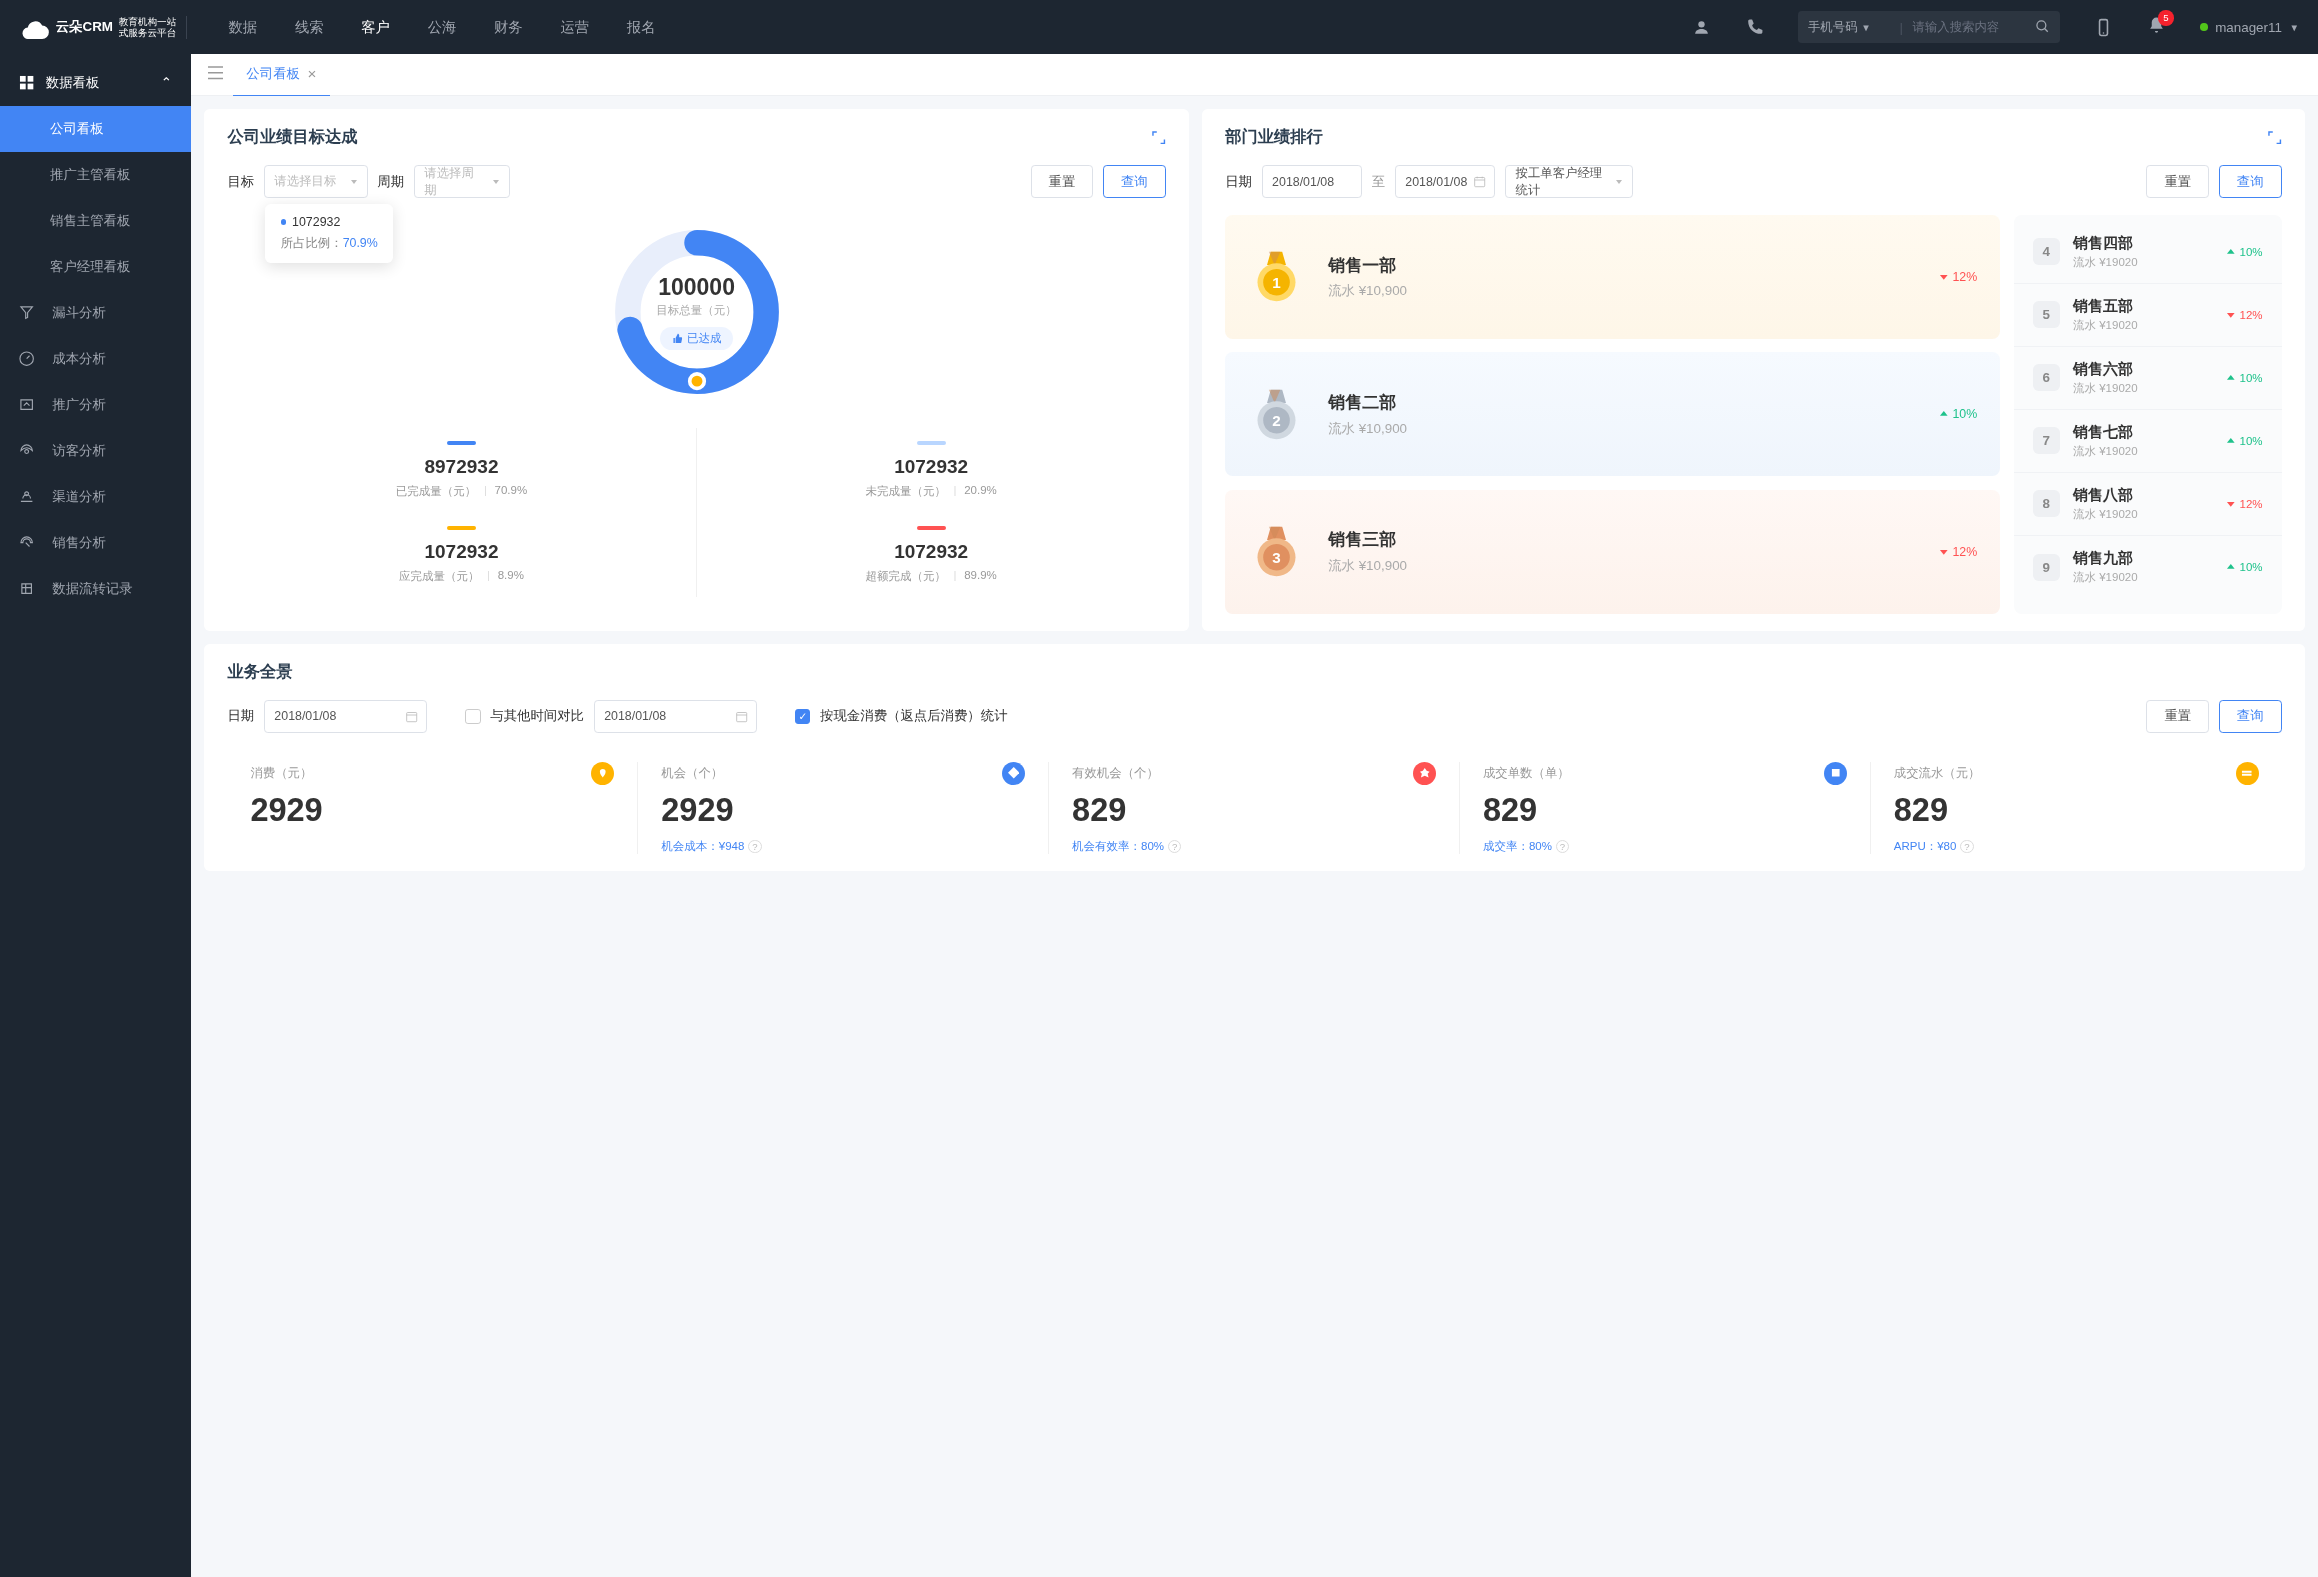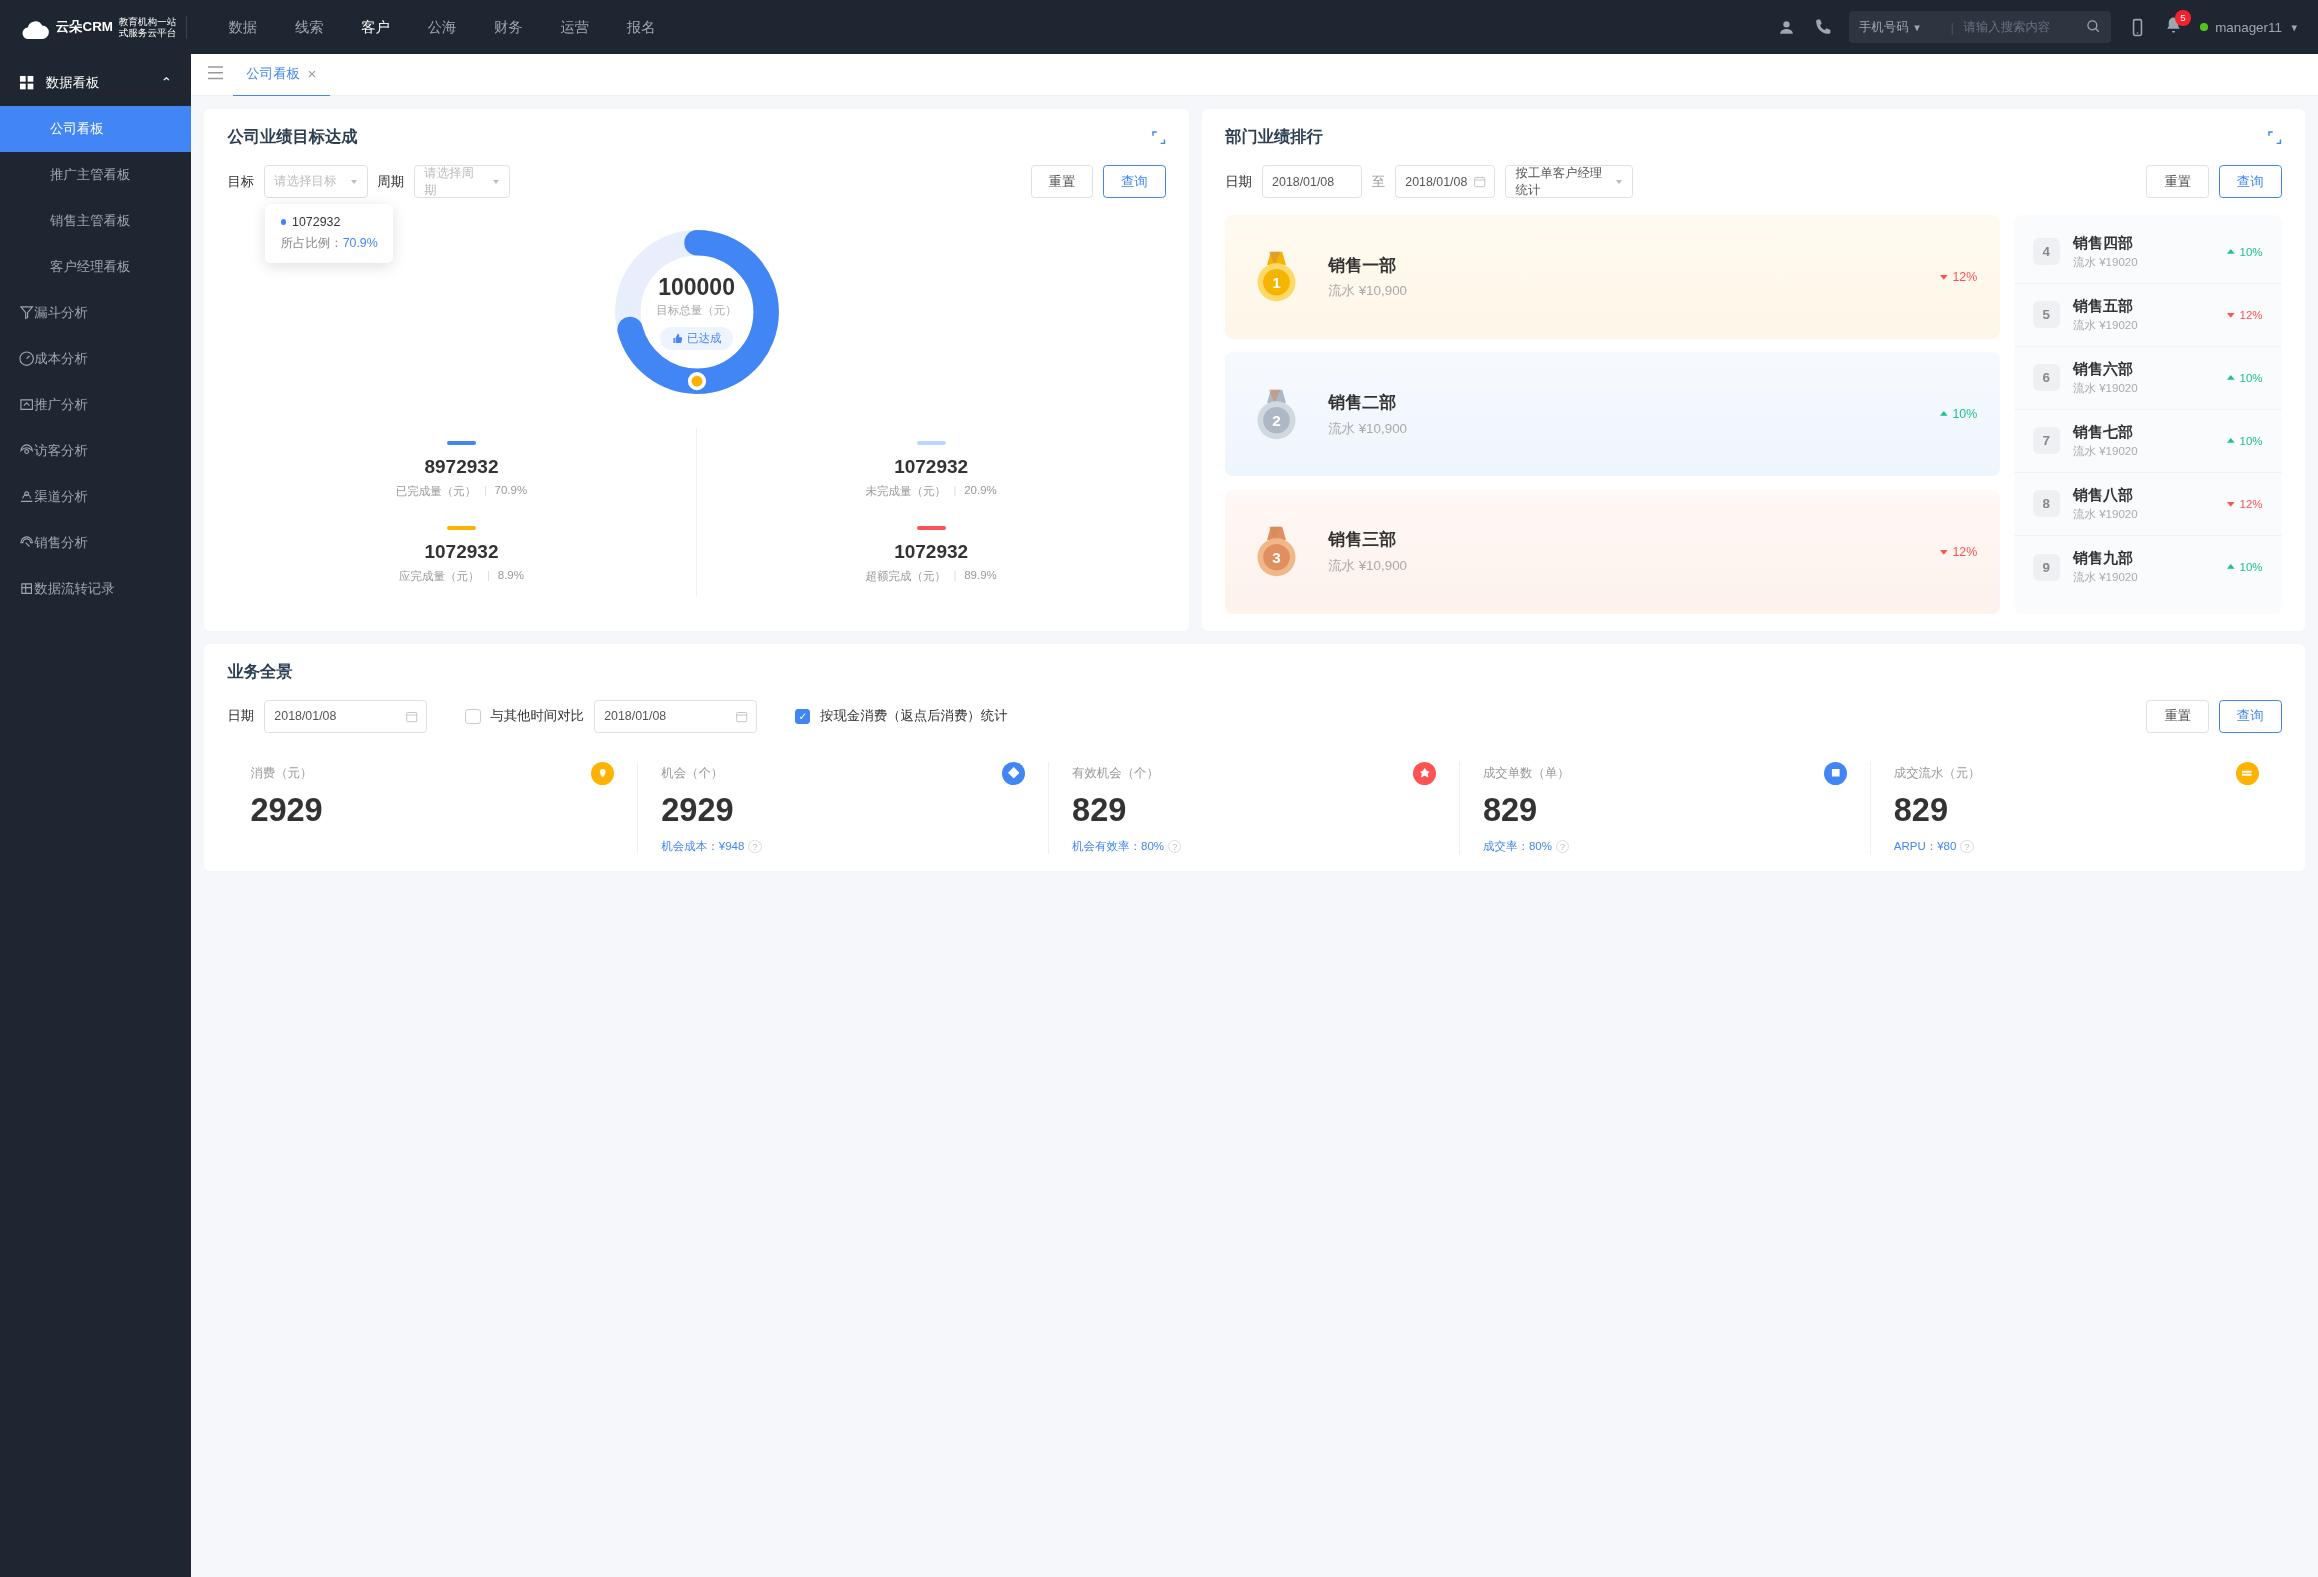--- a/index.html
+++ b/index.html
@@ -6,34 +6,34 @@
 body { font-family: -apple-system, "PingFang SC", "Microsoft YaHei", sans-serif; background: #f5f7fa; color: #333; font-size: 13.4px; }
 
 
 .header { height: 54px; background: #1d2631; display: flex; align-items: center; padding: 0 19px; color: #a0a6b0; }
 .logo { display: flex; align-items: center; gap: 5.7px; color: #fff; font-size: 11.5px; border-right: 1px solid #3a4350; padding-right: 9.6px; margin-right: 5.7px;}
 .logo svg { width: 31px; height: 23px; }
 .logo-text { display: flex; flex-direction: column; line-height: 1.2; font-size: 9.6px; }
 .nav { display: flex; gap: 3.8px; margin-left: 19px; flex: 1; }
 .nav-item { padding: 0 17px; height: 38px; display: flex; align-items: center; cursor: pointer; color: #a0a6b0; font-size: 14.3px; }
 .nav-item.active { color: #fff; }
-.header-icons { display: flex; align-items: center; gap: 17px; }
+.header-icons { display: flex; align-items: center; gap: 34px; }
 .search-wrap { display: flex; align-items: center; background: #2c3540; border-radius: 3.8px; height: 32.5px; padding: 0 9.6px; }
 .search-select { color: #a0a6b0; padding-right: 19px; font-size: 12.4px; display: flex; align-items: center; gap: 3.8px; }
 .search-input { background: transparent; border: none; color: #fff; width: 115px; font-size: 12.4px; outline: none; }
 .search-input::placeholder { color: #6b7280; }
 .header-icon { width: 19px; height: 19px; fill: #a0a6b0; cursor: pointer; position: relative; }
 .badge { position: absolute; top: -5.7px; right: -7.6px; background: #f5222d; color: #fff; border-radius: 50%; width: 15.3px; height: 15.3px; font-size: 9.6px; display: flex; align-items: center; justify-content: center; }
 .user { display: flex; align-items: center; gap: 7.6px; color: #a0a6b0; cursor: pointer; }
 .user-dot { width: 7.6px; height: 7.6px; background: #52c41a; border-radius: 50%; }
 
 
 .layout { display: flex; height: calc(100vh - 54px); }
 .sidebar { width: 191px; background: #1d2631; color: #a0a6b0; overflow-y: auto; padding-top: 5.7px; }
-.side-item { height: 46px; display: flex; align-items: center; padding: 0 19px; gap: 0; cursor: pointer; font-size: 13.4px; }
+.side-item { height: 46px; display: flex; align-items: center; padding: 0 19px; gap: 18px; cursor: pointer; font-size: 13.4px; }
 .side-item.header-row { color: #fff; justify-content: space-between; }
 .side-item.sub { padding-left: 50px; }
 .side-item.active { background: #4285f4; color: #fff; }
 .side-icon { width: 15.3px; height: 15.3px; fill: currentColor; flex-shrink: 0; }
 
 .main { flex: 1; overflow-y: auto; }
 .tabs-bar { height: 42px; background: #fff; display: flex; align-items: center; padding: 0 9.6px; gap: 1.9px; border-bottom: 1px solid #eef0f3; }
 .tab-btn { padding: 3.8px 7.6px; cursor: pointer; }
 .tab { height: 42px; display: flex; align-items: center; padding: 0 13.4px; gap: 7.6px; cursor: pointer; color: #333; }
 .tab.active { color: #4285f4; border-bottom: 1.9px solid #4285f4; }

